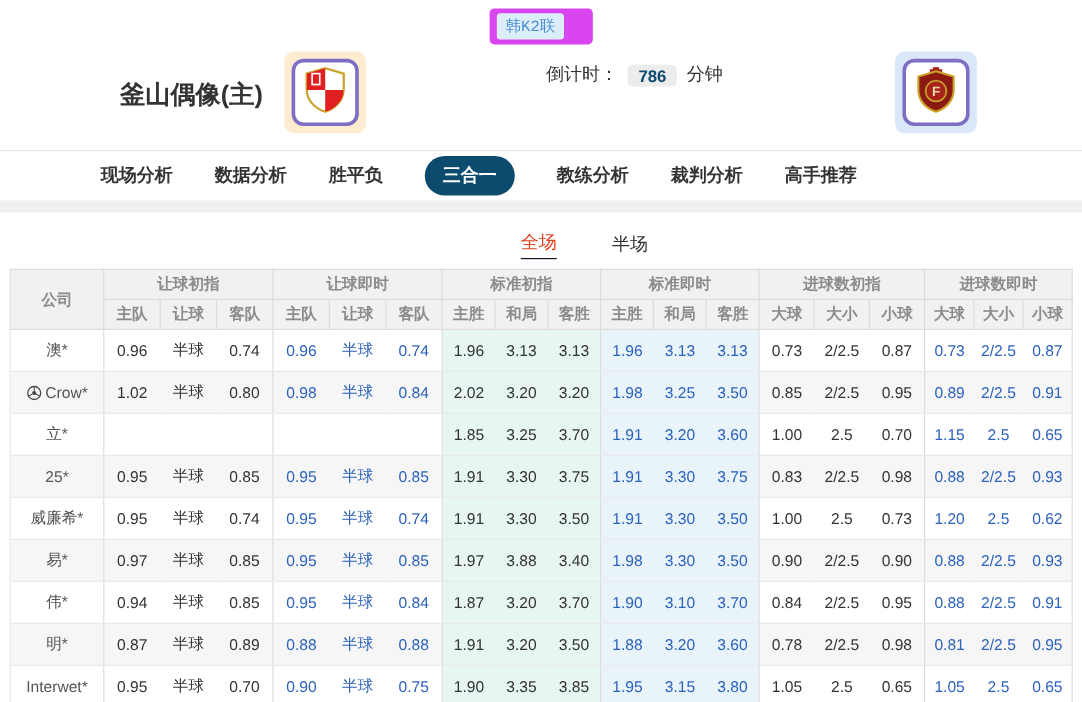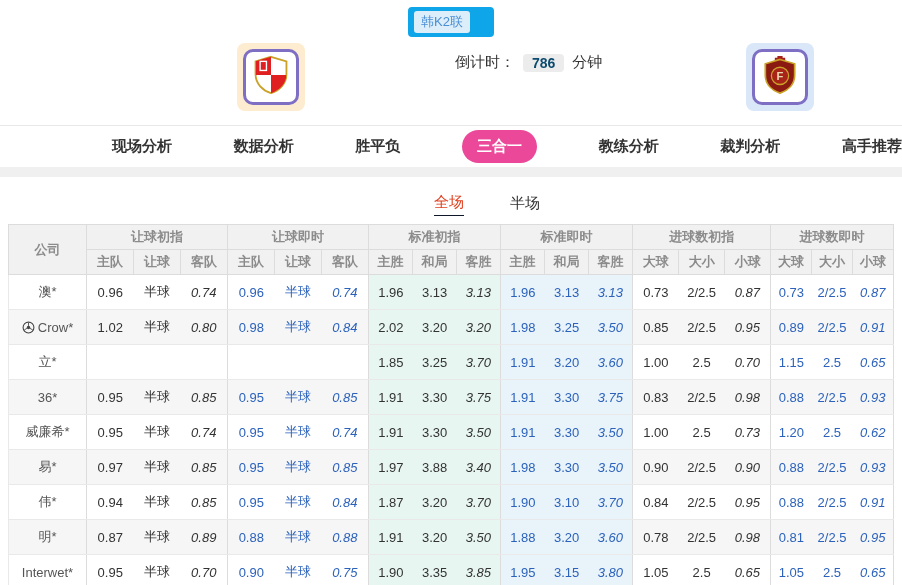--- a/index.html
+++ b/index.html
@@ -2,72 +2,73 @@
 <html><head>
 <meta charset="utf-8">
 <style>
   * { margin:0; padding:0; box-sizing:border-box; }
   html,body { background:#fff; }
   body { font-family:"Liberation Sans","DejaVu Sans",sans-serif; }
   .page { position:relative; width:902px; height:585px; overflow:hidden; background:#fff; }
 
   
   .info-bar-wrap { display:flex; justify-content:center; padding-top:7px; }
-  .info-bar { display:flex; align-items:center; background:#0ea5e9; border-radius:4px; padding:4px 12px 4px 6px; }
+  .info-bar { display:flex; align-items:center; background:#d946ef; border-radius:4px; padding:4px 12px 4px 6px;font-family:Liberation Mono, monospace; }
   .league-badge { background:#ddeefb; color:#4a8fd3; font-size:13px; padding:2px 7px; border-radius:3px; margin-right:12px; white-space:nowrap; }
   .kickoff { font-size:14px; font-weight:bold; color:#333; white-space:nowrap; }
   .kickoff .venue { margin-left:14px; }
 
   
   .team-header { position:relative; height:88px; }
   .team-name { position:absolute; top:28px; font-size:21px; font-weight:bold; color:#333; white-space:nowrap; }
   .home-name { left:100px; }
   .badge-box { position:absolute; top:6px; width:68px; height:68px; border-radius:8px; display:flex; align-items:center; justify-content:center; }
   .home-badge-box { left:237px; background:#fdecd0; }
   .away-badge-box { left:746px; background:#d9e7f9; }
   .badge-inner { width:56px; height:56px; background:#fff; border:3px solid #7e6ec4; border-radius:10px; display:flex; align-items:center; justify-content:center; }
   .countdown { position:absolute; left:455px; top:16px; display:flex; align-items:center; font-size:15px; color:#333; }
   .countdown-value { display:inline-block; background:#ececec; color:#0c4a6e; font-size:14px; font-weight:bold; border-radius:4px; padding:1px 9px; margin:0 8px; }
 
   
-  .nav-bar { border-top:1px solid #e8e8e8; height:42px; display:flex; align-items:center; gap:58px; padding-left:112px;justify-content:space-between; }
+  .nav-bar { border-top:1px solid #e8e8e8; height:42px; display:flex; align-items:center; gap:35px; padding-left:84px; }
   .nav-tab { font-size:15px; font-weight:bold; color:#333; background:none; border:none; cursor:pointer; font-family:inherit; white-space:nowrap; }
-  .nav-tab.active { background:#ec4899; color:#fff; padding:7px 15px; border-radius:17px; }
+  .nav-tab.active { background:#0c4a6e; color:#fff; padding:7px 15px; border-radius:17px; }
   .gray-strip { height:10px; background:#f0f0f1; }
 
   
   .subtabs { height:44px; display:flex; justify-content:center; gap:46px; padding-top:13px; transform:translateX(36px); }
   .subtab { font-size:15px; color:#333; background:none; border:none; cursor:pointer; font-family:inherit; height:26px; }
   .subtab.active { color:#e0401f; border-bottom:1px solid #0f172a; }
 
   
   table.odds { width:886px; margin:3px 8px 0; border-collapse:collapse; table-layout:fixed; }
   table.odds th, table.odds td { text-align:center; vertical-align:middle; }
   thead th { background:#f1f1f1; color:#8b8b8b; font-size:13px; font-weight:bold; height:25px; border:1px solid #dcdcdc; }
   tbody td { height:35px; font-size:13px; color:#333; border-bottom:1px solid #e9e9e9; }
   tbody tr.stripe td { background:#f6f6f6; }
   td.company { color:#555; border-right:1px solid #dcdcdc; border-left:1px solid #e9e9e9; }
-  td.gend { border-right:1px solid #dcdcdc;font-style:italic; }
+  td.gend { border-right:1px solid #dcdcdc; }
   td.live { color:#2c62bb; }
   td.cy1, tr.stripe td.cy1 { background:#e7f6f1; }
   td.cy2, tr.stripe td.cy2 { background:#e9f4fa; }
   td.icon-cell svg { vertical-align:-2px; margin-right:3px; }
 </style>
 </head>
 <body>
 
 <div class="page">
 
   <div class="info-bar-wrap">
     <div class="info-bar">
       <span class="league-badge">韩K2联</span>
     </div>
   </div>
 
   <div class="team-header">
+    <div class="team-name home-name">釜山偶像(主)</div>
     <div class="badge-box home-badge-box">
       <div class="badge-inner">
         <span>
           <svg width="40" height="42" viewBox="0 0 44 46">
             <defs>
                 <clipPath id="shieldclip">
                   <path d="M22 3 L39 8 V22 C39 33 31 40 22 43 C13 40 5 33 5 22 V8 Z"></path>
                 </clipPath>
               </defs>
             <path d="M22 3 L39 8 V22 C39 33 31 40 22 43 C13 40 5 33 5 22 V8 Z" fill="#fff" stroke="#c9a227" stroke-width="2"></path>
@@ -235,21 +236,21 @@
           <td class="live cy2">3.20</td>
           <td class="live cy2 gend">3.60</td>
           <td class="ini">1.00</td>
           <td class="ini">2.5</td>
           <td class="ini gend">0.70</td>
           <td class="live">1.15</td>
           <td class="live">2.5</td>
           <td class="live gend">0.65</td>
         </tr>
         <tr class="stripe">
-          <td class="company">36*</td>
+          <td class="company">25*</td>
           <td class="ini">0.95</td>
           <td class="ini">半球</td>
           <td class="ini gend">0.85</td>
           <td class="live">0.95</td>
           <td class="live">半球</td>
           <td class="live gend">0.85</td>
           <td class="ini cy1">1.91</td>
           <td class="ini cy1">3.30</td>
           <td class="ini cy1 gend">3.75</td>
           <td class="live cy2">1.91</td>

